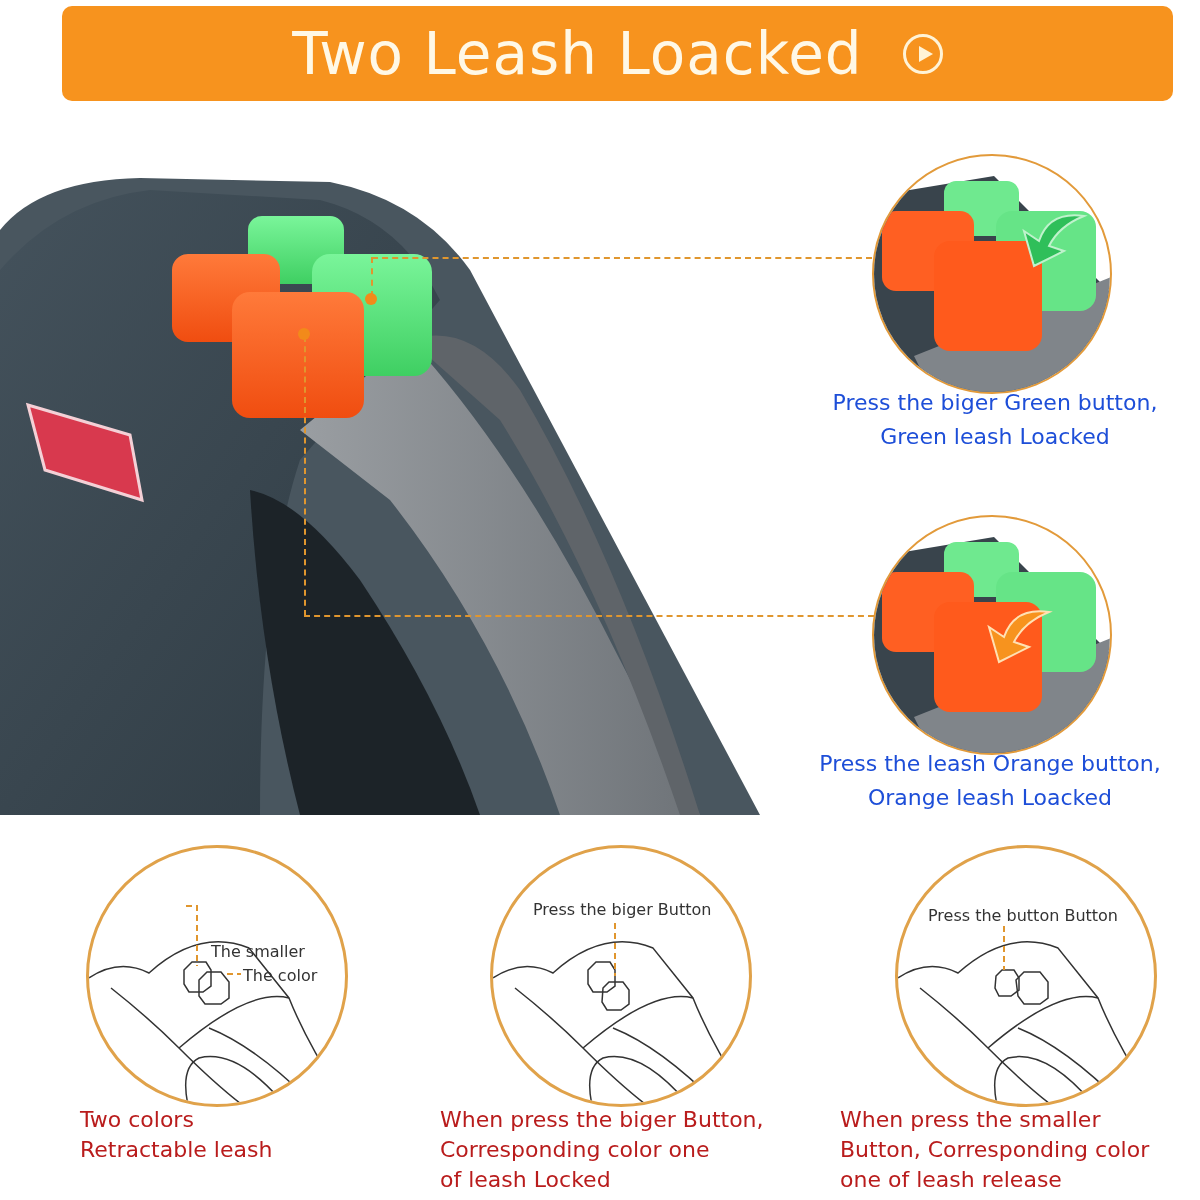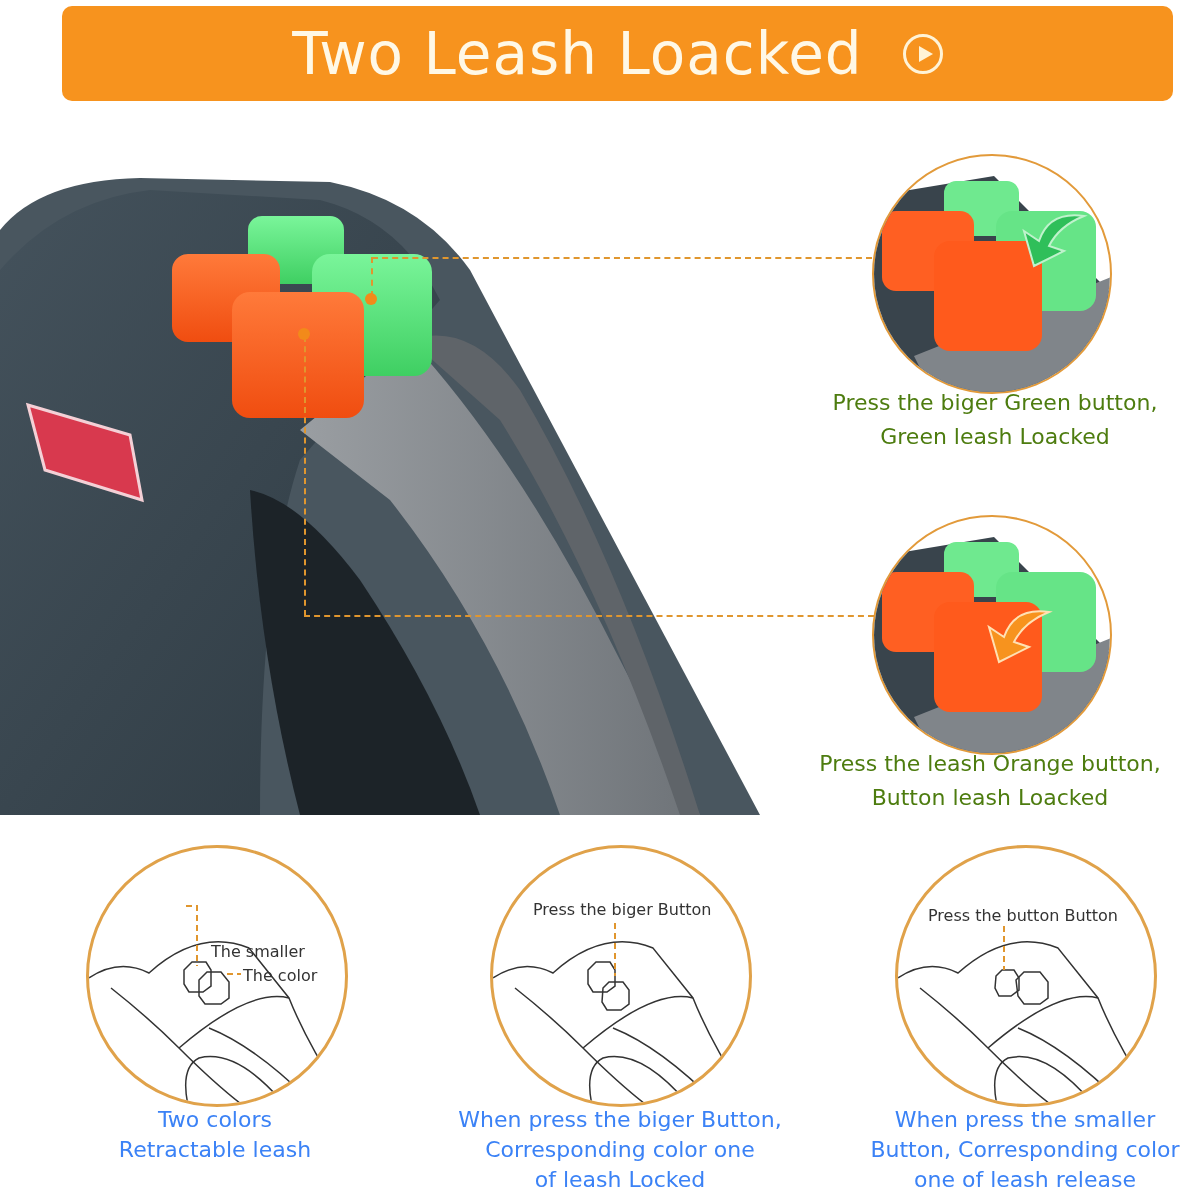--- a/index.html
+++ b/index.html
@@ -3,24 +3,24 @@
 <meta charset="utf-8">
 <style>
   html,body{margin:0;padding:0;background:#fff;}
   body{width:1200px;height:1200px;position:relative;overflow:hidden;font-family:"DejaVu Sans","Liberation Sans",sans-serif;}
   .banner{position:absolute;left:62px;top:6px;width:1111px;height:95px;background:#f7931e;border-radius:10px;display:flex;align-items:center;justify-content:center;gap:40px;}
   .banner-title{color:#fff8e6;font-size:58px;letter-spacing:1px;font-weight:normal;}
   .play{width:40px;height:40px;border:3px solid #fff3d6;border-radius:50%;position:relative;box-sizing:border-box;}
   .play:after{content:"";position:absolute;left:13px;top:9px;border-left:14px solid #fff3d6;border-top:8px solid transparent;border-bottom:8px solid transparent;}
   .product{position:absolute;left:0;top:160px;width:760px;height:655px;}
   .circ{position:absolute;border-radius:50%;border:2px solid #e29a3a;overflow:hidden;background:#fff;box-sizing:border-box;}
-  .caption{position:absolute;text-align:center;color:#4d7c0f;font-size:22px;line-height:34px;}
+  .caption{position:absolute;text-align:center;color:#1d4ed8;font-size:22px;line-height:34px;}
   .sketch{position:absolute;width:262px;height:262px;border-radius:50%;border:3px solid #e0a24a;box-sizing:border-box;overflow:hidden;background:#fff;}
   .sk-label{position:absolute;font-size:16px;color:#333;white-space:nowrap;}
-  .bcap{position:absolute;text-align:center;color:#3b82f6;font-size:22px;line-height:30px;}
+  .bcap{position:absolute;color:#b91c1c;font-size:22px;line-height:30px;}
   .dash-h{position:absolute;height:0;border-top:2px dashed #e0962e;}
   .dash-v{position:absolute;width:0;border-left:2px dashed #e0962e;}
   .dot{position:absolute;width:12px;height:12px;border-radius:50%;background:#f28a1a;}
 </style>
 </head>
 <body>
 
 <div class="banner">
   <span class="banner-title">Two Leash Loacked</span>
   <span class="play"></span>
@@ -92,21 +92,21 @@
     <path d="M40 200 L240 120 L240 240 L60 240 Z" fill="#80858a"></path>
     <rect x="70" y="25" width="75" height="55" rx="12" fill="#6fe98f"></rect>
     <rect x="8" y="55" width="92" height="80" rx="14" fill="#ff5f22"></rect>
     <rect x="122" y="55" width="100" height="100" rx="16" fill="#66e487"></rect>
     <rect x="60" y="85" width="108" height="110" rx="16" fill="#ff5a1c"></rect>
     <path d="M175 95 Q140 90 130 120 L115 110 L125 145 L155 130 L140 125 Q150 105 175 95 Z" fill="#f7931e" stroke="#ffe0b3" stroke-width="2"></path>
   </svg>
 </div>
 <div class="caption" style="left:795px;top:747px;width:390px;">
   <div>Press the leash Orange button,</div>
-  <div>Button leash Loacked</div>
+  <div>Orange leash Loacked</div>
 </div>
 
 <div class="sketch" style="left:86px;top:845px;">
   <svg width="262" height="262" viewBox="0 0 262 262">
     <g fill="none" stroke="#333" stroke-width="1.5">
       <path d="M0 130 Q30 110 60 125 Q110 80 160 100 L200 150 Q220 200 262 262"></path>
       <path d="M22 140 Q60 170 90 200 Q130 240 160 262"></path>
       <path d="M90 200 Q160 140 200 150"></path>
       <path d="M100 262 Q90 220 110 210 Q150 200 200 262"></path>
       <path d="M120 180 Q170 200 230 262"></path>

